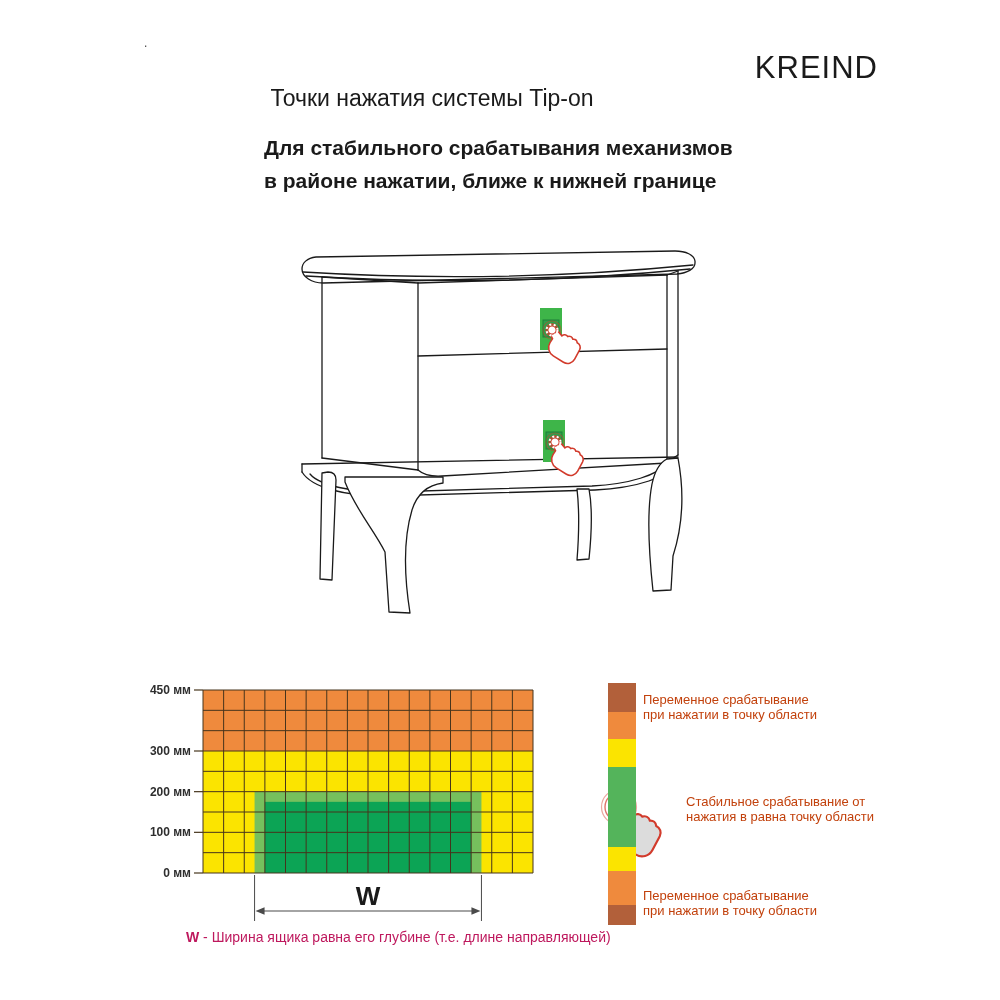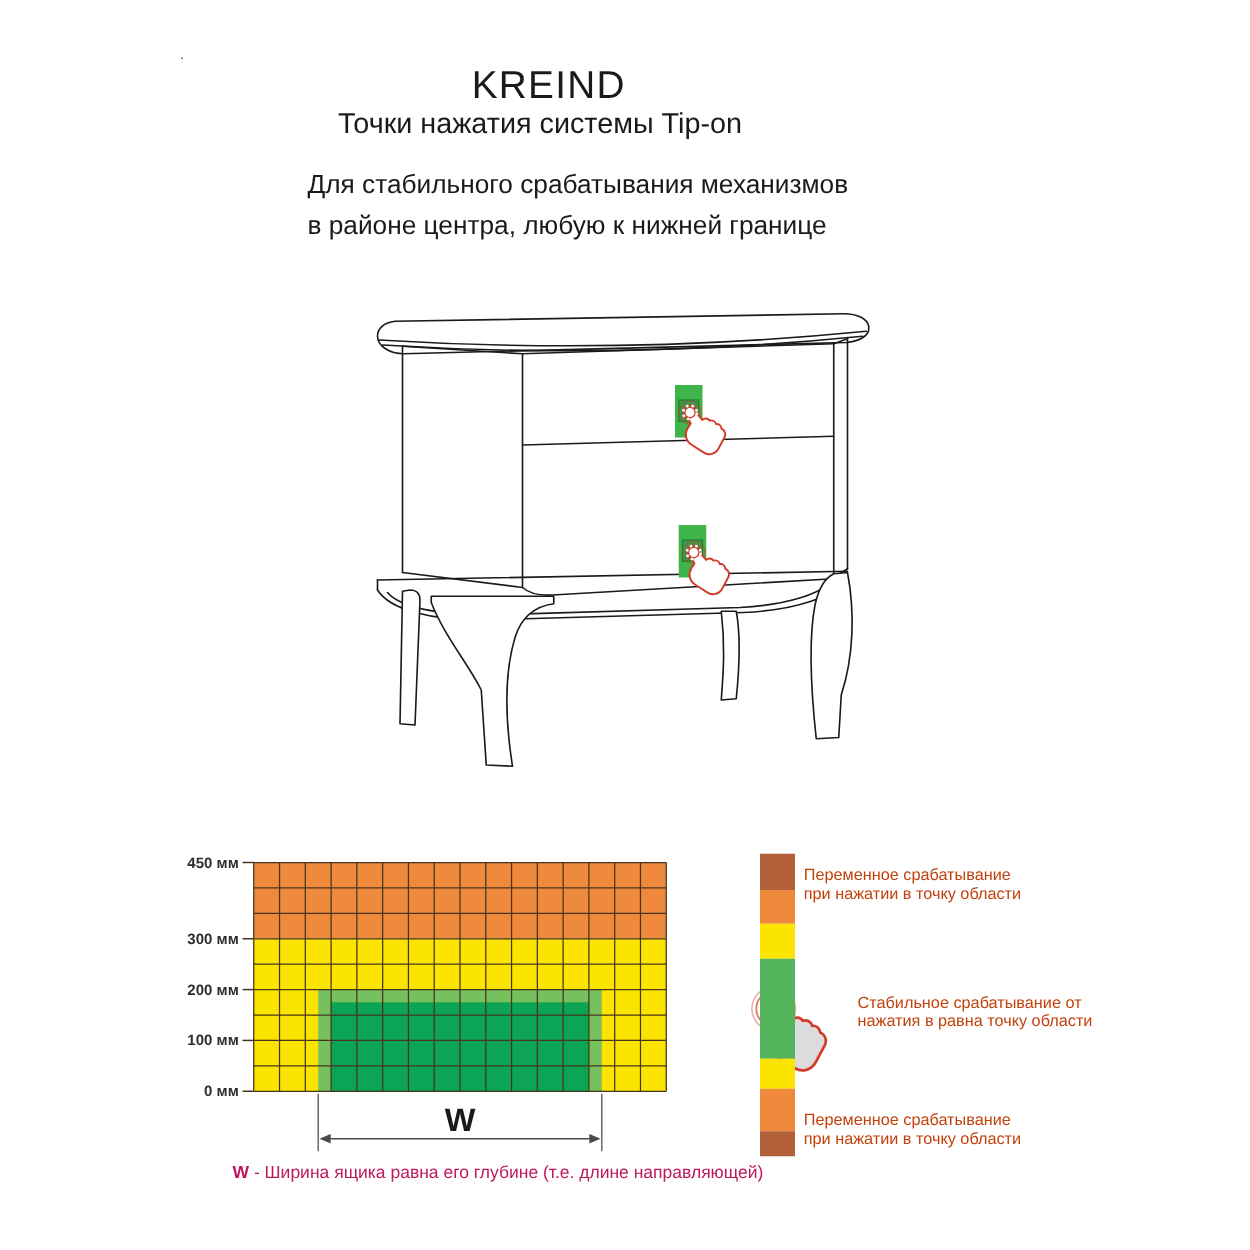--- a/index.html
+++ b/index.html
@@ -1,22 +1,22 @@
 <!DOCTYPE html>
 <html><head>
 <meta charset="utf-8">
 <style>
   html,body{margin:0;padding:0;background:#fff;}
   #page{position:relative;width:1000px;height:1000px;background:#ffffff;overflow:hidden;
         font-family:"Liberation Sans", sans-serif;color:#1a1a1a;}
   .abs{position:absolute;}
   #stray-mark{left:144px;top:36px;font-size:12px;color:#444;}
-  #page-title{left:0;top:50px;width:878px;text-align:center;font-size:31px;letter-spacing:1px;}
+  #page-title{left:0;top:50px;width:878px;text-align:right;font-size:31px;letter-spacing:1px;}
   #page-subtitle{left:0;top:85px;width:864px;text-align:center;font-size:23px;}
-  #description{left:246px;top:131px;font-size:21px;line-height:33px;}
+  #description{left:264px;top:131px;font-size:21px;line-height:33px;font-weight:bold;}
   svg.layer{position:absolute;left:0;top:0;pointer-events:none;}
   .tick-label{font-size:12px;font-weight:bold;fill:#2e2e2e;font-family:"Liberation Sans",sans-serif;}
   .w-label{font-size:26px;font-weight:bold;fill:#1a1a1a;font-family:"Liberation Sans",sans-serif;}
   #legend-bar{left:608px;top:683px;width:28px;display:flex;flex-direction:column;}
   .legend-text{font-size:13px;line-height:15px;color:#c2410c;}
   #legend-item-0{left:643px;top:692px;}
   #legend-item-1{left:686px;top:794px;}
   #legend-item-2{left:643px;top:888px;}
   #chart-note{left:186px;top:929px;font-size:14px;color:#be185d;}
   #chart-note b{font-weight:bold;}
@@ -26,21 +26,21 @@
 
 <div id="page">
 
   <div class="abs" id="stray-mark">.</div>
 
   <div class="abs" id="page-title">KREIND</div>
   <div class="abs" id="page-subtitle">Точки нажатия системы Tip-on</div>
 
   <div class="abs" id="description">
     <div>Для стабильного срабатывания механизмов</div>
-    <div>в районе центра, любую к нижней границе</div>
+    <div>в районе нажатии, ближе к нижней границе</div>
   </div>
 
   <svg class="layer" id="art" width="1000" height="1000" viewBox="0 0 1000 1000">
     <defs>
       <path id="handp" d="M -2.7,2.0 A 3.5,3.5 0 0 1 2.9,-2.1 L 9.4,5.6
         C 11.2,4.0 13.8,4.3 15.0,6.2 C 17.2,5.6 19.3,6.7 19.9,8.8
         C 22.1,8.6 23.8,10.1 24.0,12.2 C 26.6,13.5 27.6,16.3 26.3,18.9
         L 21.6,27.7 C 19.4,31.7 14.7,33.0 10.9,30.7 L 1.2,24.6
         C -3.2,21.8 -4.5,16.3 -1.9,12.1 L 0.5,8.4 Z"></path>
     </defs>

